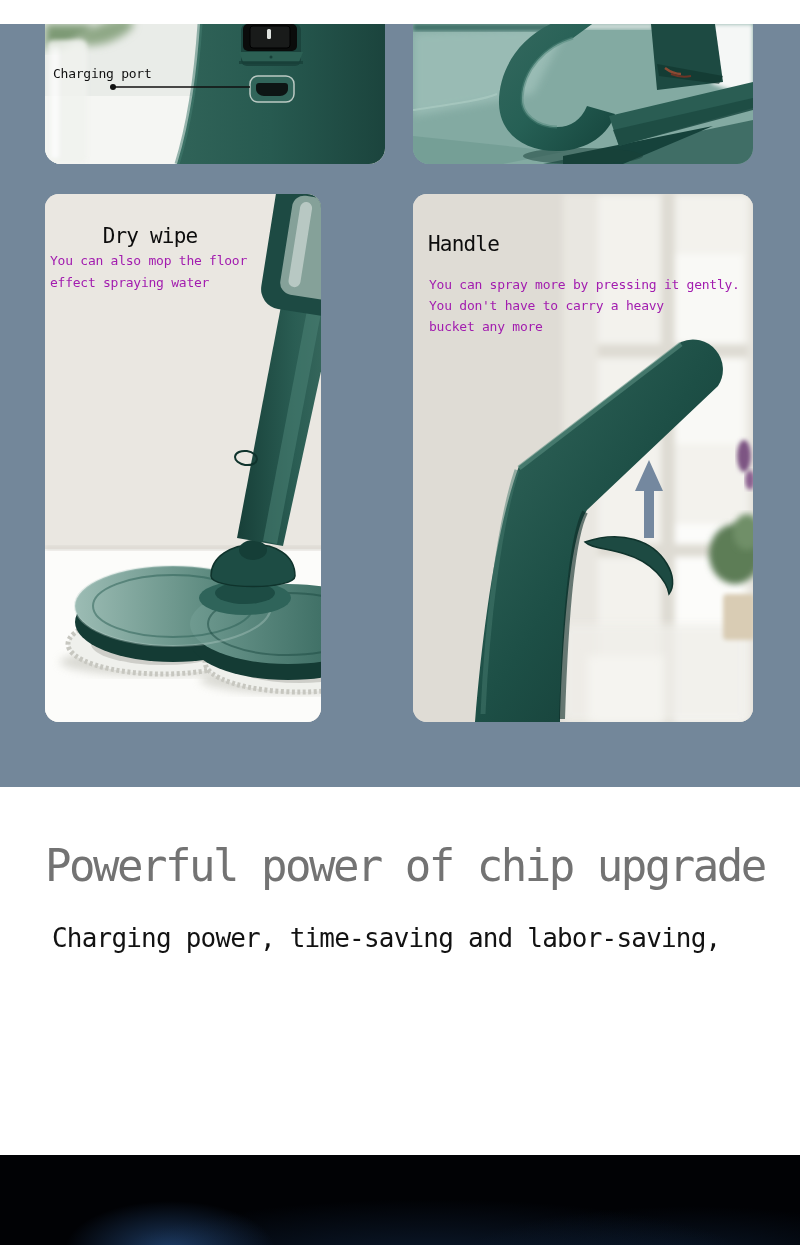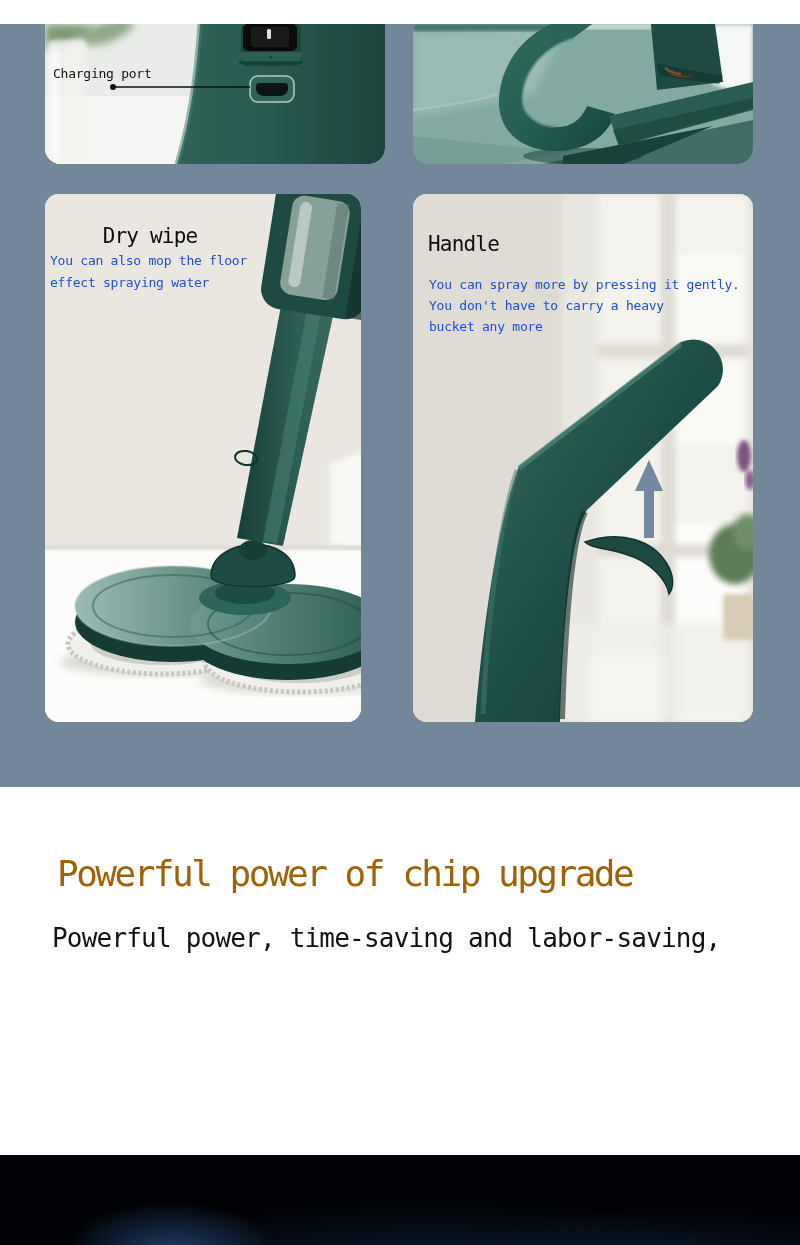--- a/index.html
+++ b/index.html
@@ -14,51 +14,51 @@
   .hero{
     position:absolute;left:0;top:0;width:800px;height:763px;
     background:#73879a;
     margin-top:24px;
   }
   .card{
     position:absolute;overflow:hidden;background:#e9ece8;
   }
   .card-tl{left:45px;top:0;width:340px;height:140px;border-radius:0 0 16px 16px;}
   .card-tr{left:413px;top:0;width:340px;height:140px;border-radius:0 0 16px 16px;background:#83aaa2;}
-  .card-bl{left:45px;top:170px;width:276px;height:528px;border-radius:14px;background:#eae7e1;padding-left:40px;}
+  .card-bl{left:45px;top:170px;width:276px;height:528px;border-radius:14px;background:#eae7e1;}
   .card-br{left:413px;top:170px;width:340px;height:528px;border-radius:14px;background:#e3e0d9;}
   .card svg{position:absolute;left:0;top:0;display:block;}
 
   .photo-label{
     position:absolute;left:8px;top:42px;
     font-size:13px;letter-spacing:-0.25px;color:#111;
     white-space:nowrap;
   }
   .card-title{
     position:absolute;
     font-size:21px;letter-spacing:-0.8px;color:#0d0d0d;
     white-space:nowrap;
   }
   .card-line{
     position:absolute;
-    font-size:13px;letter-spacing:-0.25px;color:#1d4ed8;
+    font-size:13px;letter-spacing:-0.25px;color:#a21caf;
     white-space:nowrap;
   }
   .bl-title{left:5px;top:30px;width:200px;text-align:center;}
   .bl-line1{left:5px;top:59px;}
   .bl-line2{left:5px;top:81px;}
   .br-title{left:15px;top:38px;}
   .br-line1{left:16px;top:83px;}
   .br-line2{left:16px;top:104px;text-align:right;}
   .br-line3{left:16px;top:125px;}
 
   .feature-heading{
-    position:absolute;left:45px;top:842px;margin:12px;
-    font-size:36px;font-weight:normal;letter-spacing:-2.5px;
-    color:#a16207;white-space:nowrap;line-height:1.1;
+    position:absolute;left:45px;top:842px;margin:0;
+    font-size:44px;font-weight:normal;letter-spacing:-2.5px;
+    color:#737373;white-space:nowrap;line-height:1.1;
   }
   .feature-body{
     position:absolute;left:52px;top:925px;margin:0;
     font-size:26px;letter-spacing:-0.8px;line-height:27px;
     color:#121212;
   }
   .feature-body div{white-space:nowrap;}
 
   .dark-strip{
     position:absolute;left:0;top:1155px;width:800px;height:90px;
@@ -290,19 +290,19 @@
       <div class="card-line br-line1">You can spray more by pressing it gently.</div>
       <div class="card-line br-line2">You don't have to carry a heavy</div>
       <div class="card-line br-line3">bucket any more</div>
     </div>
 
   </section>
 
   <section>
     <h1 class="feature-heading">Powerful power of chip upgrade</h1>
     <div class="feature-body">
-      <div>Powerful power, time-saving and labor-saving,</div>
+      <div>Charging power, time-saving and labor-saving,</div>
     </div>
   </section>
 
   <div class="dark-strip"></div>
 
 </div>
 
 </body></html>

